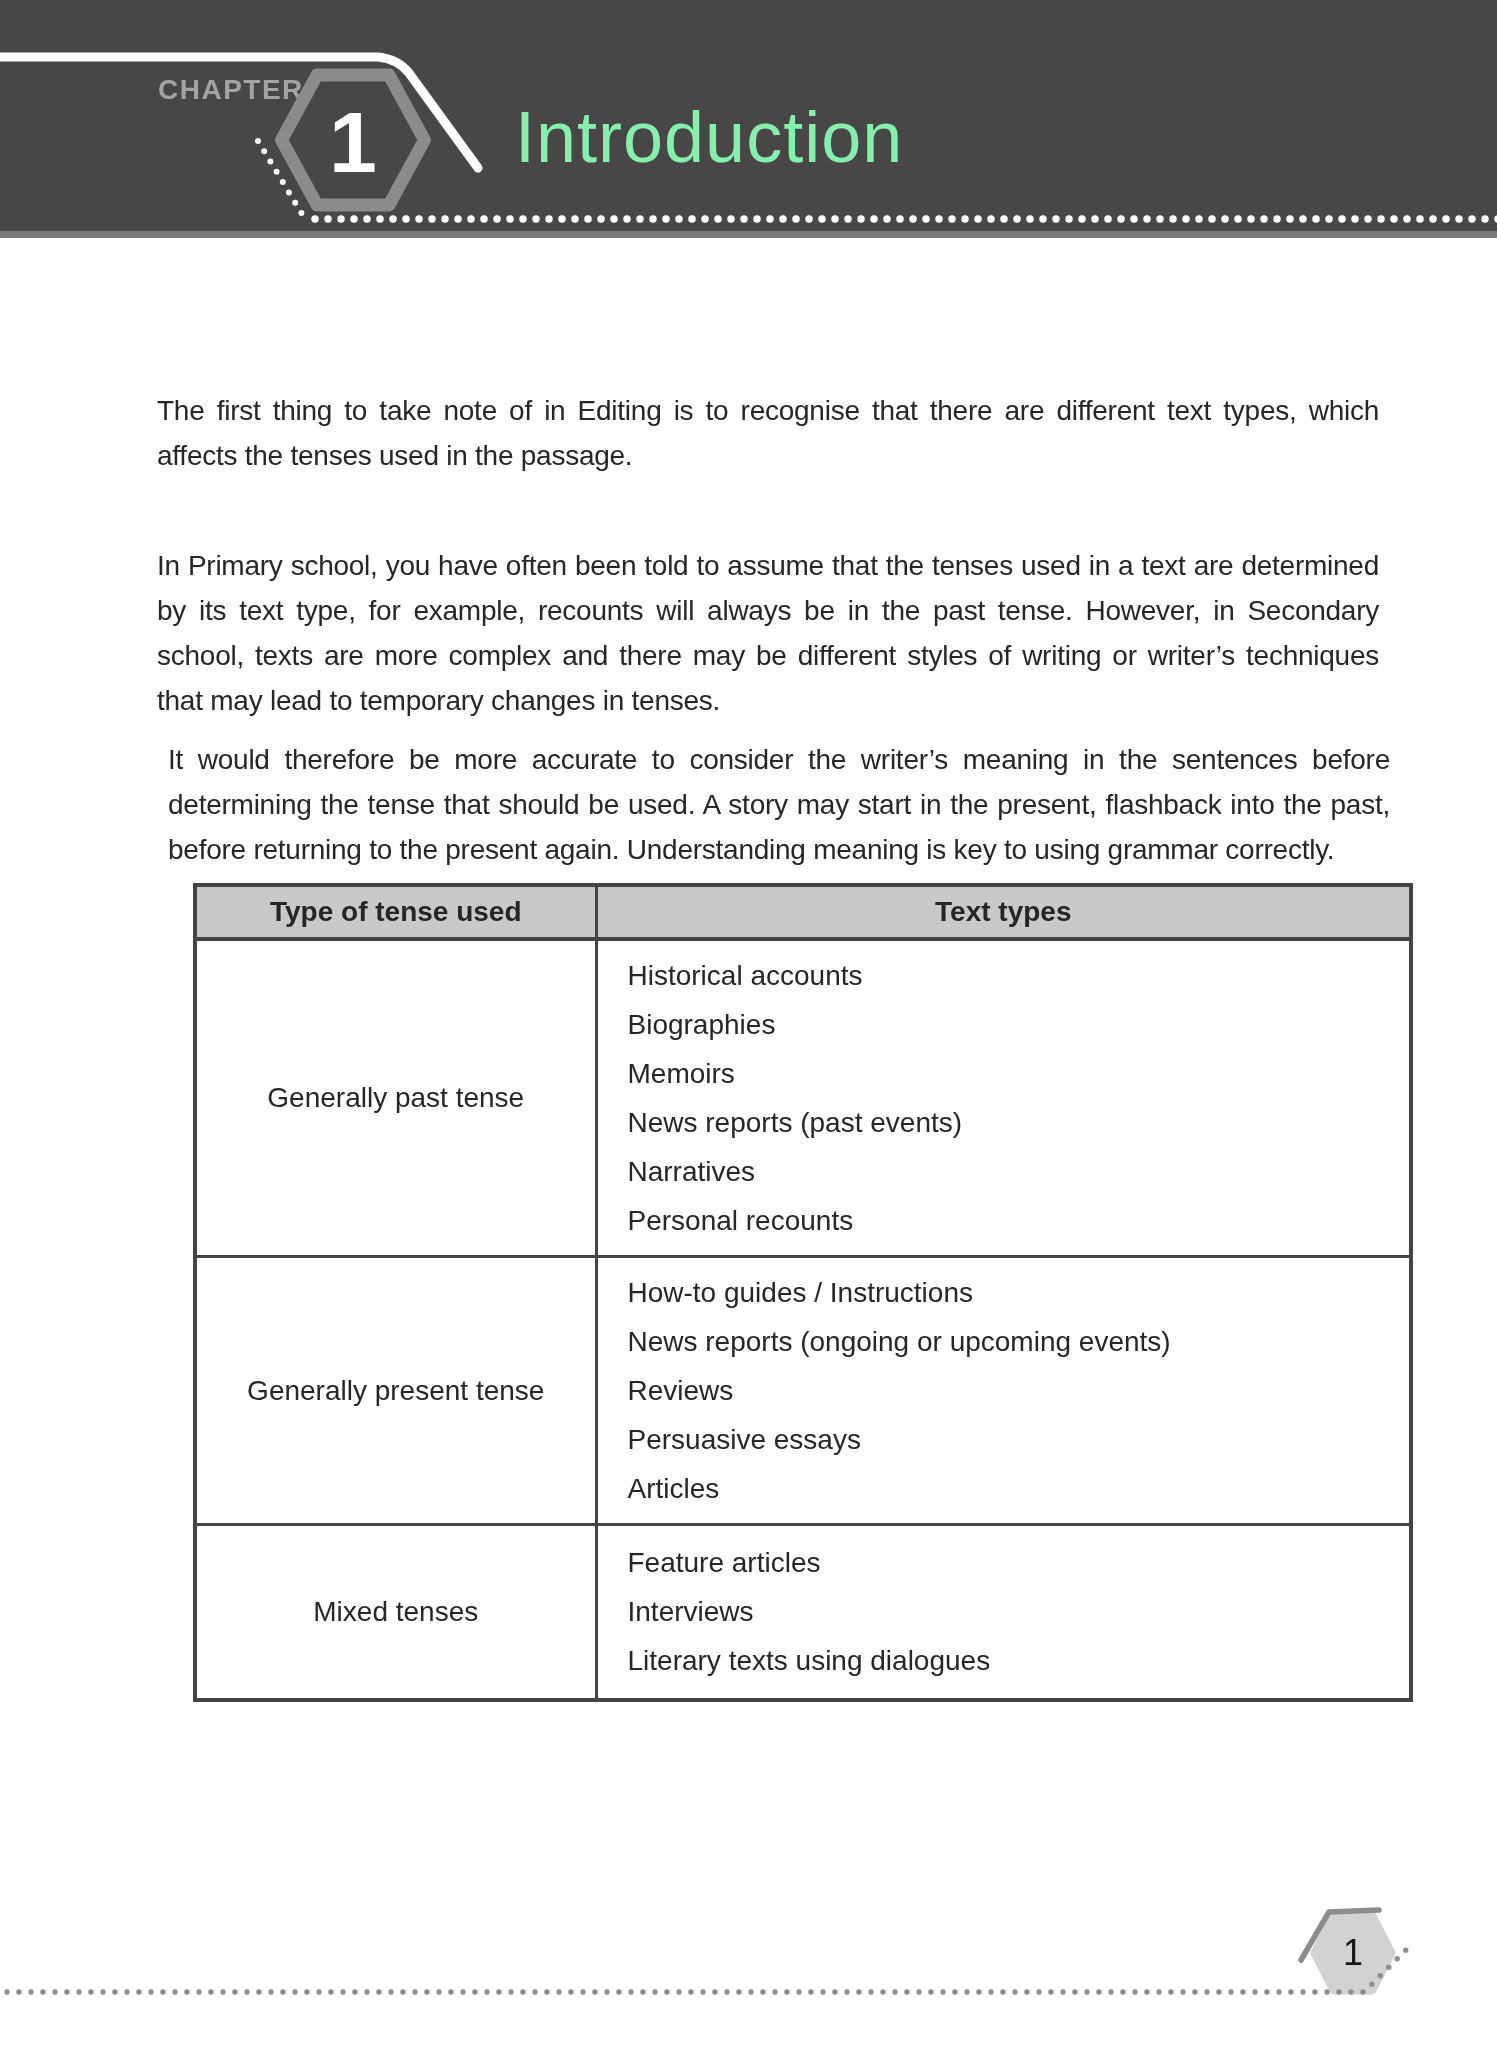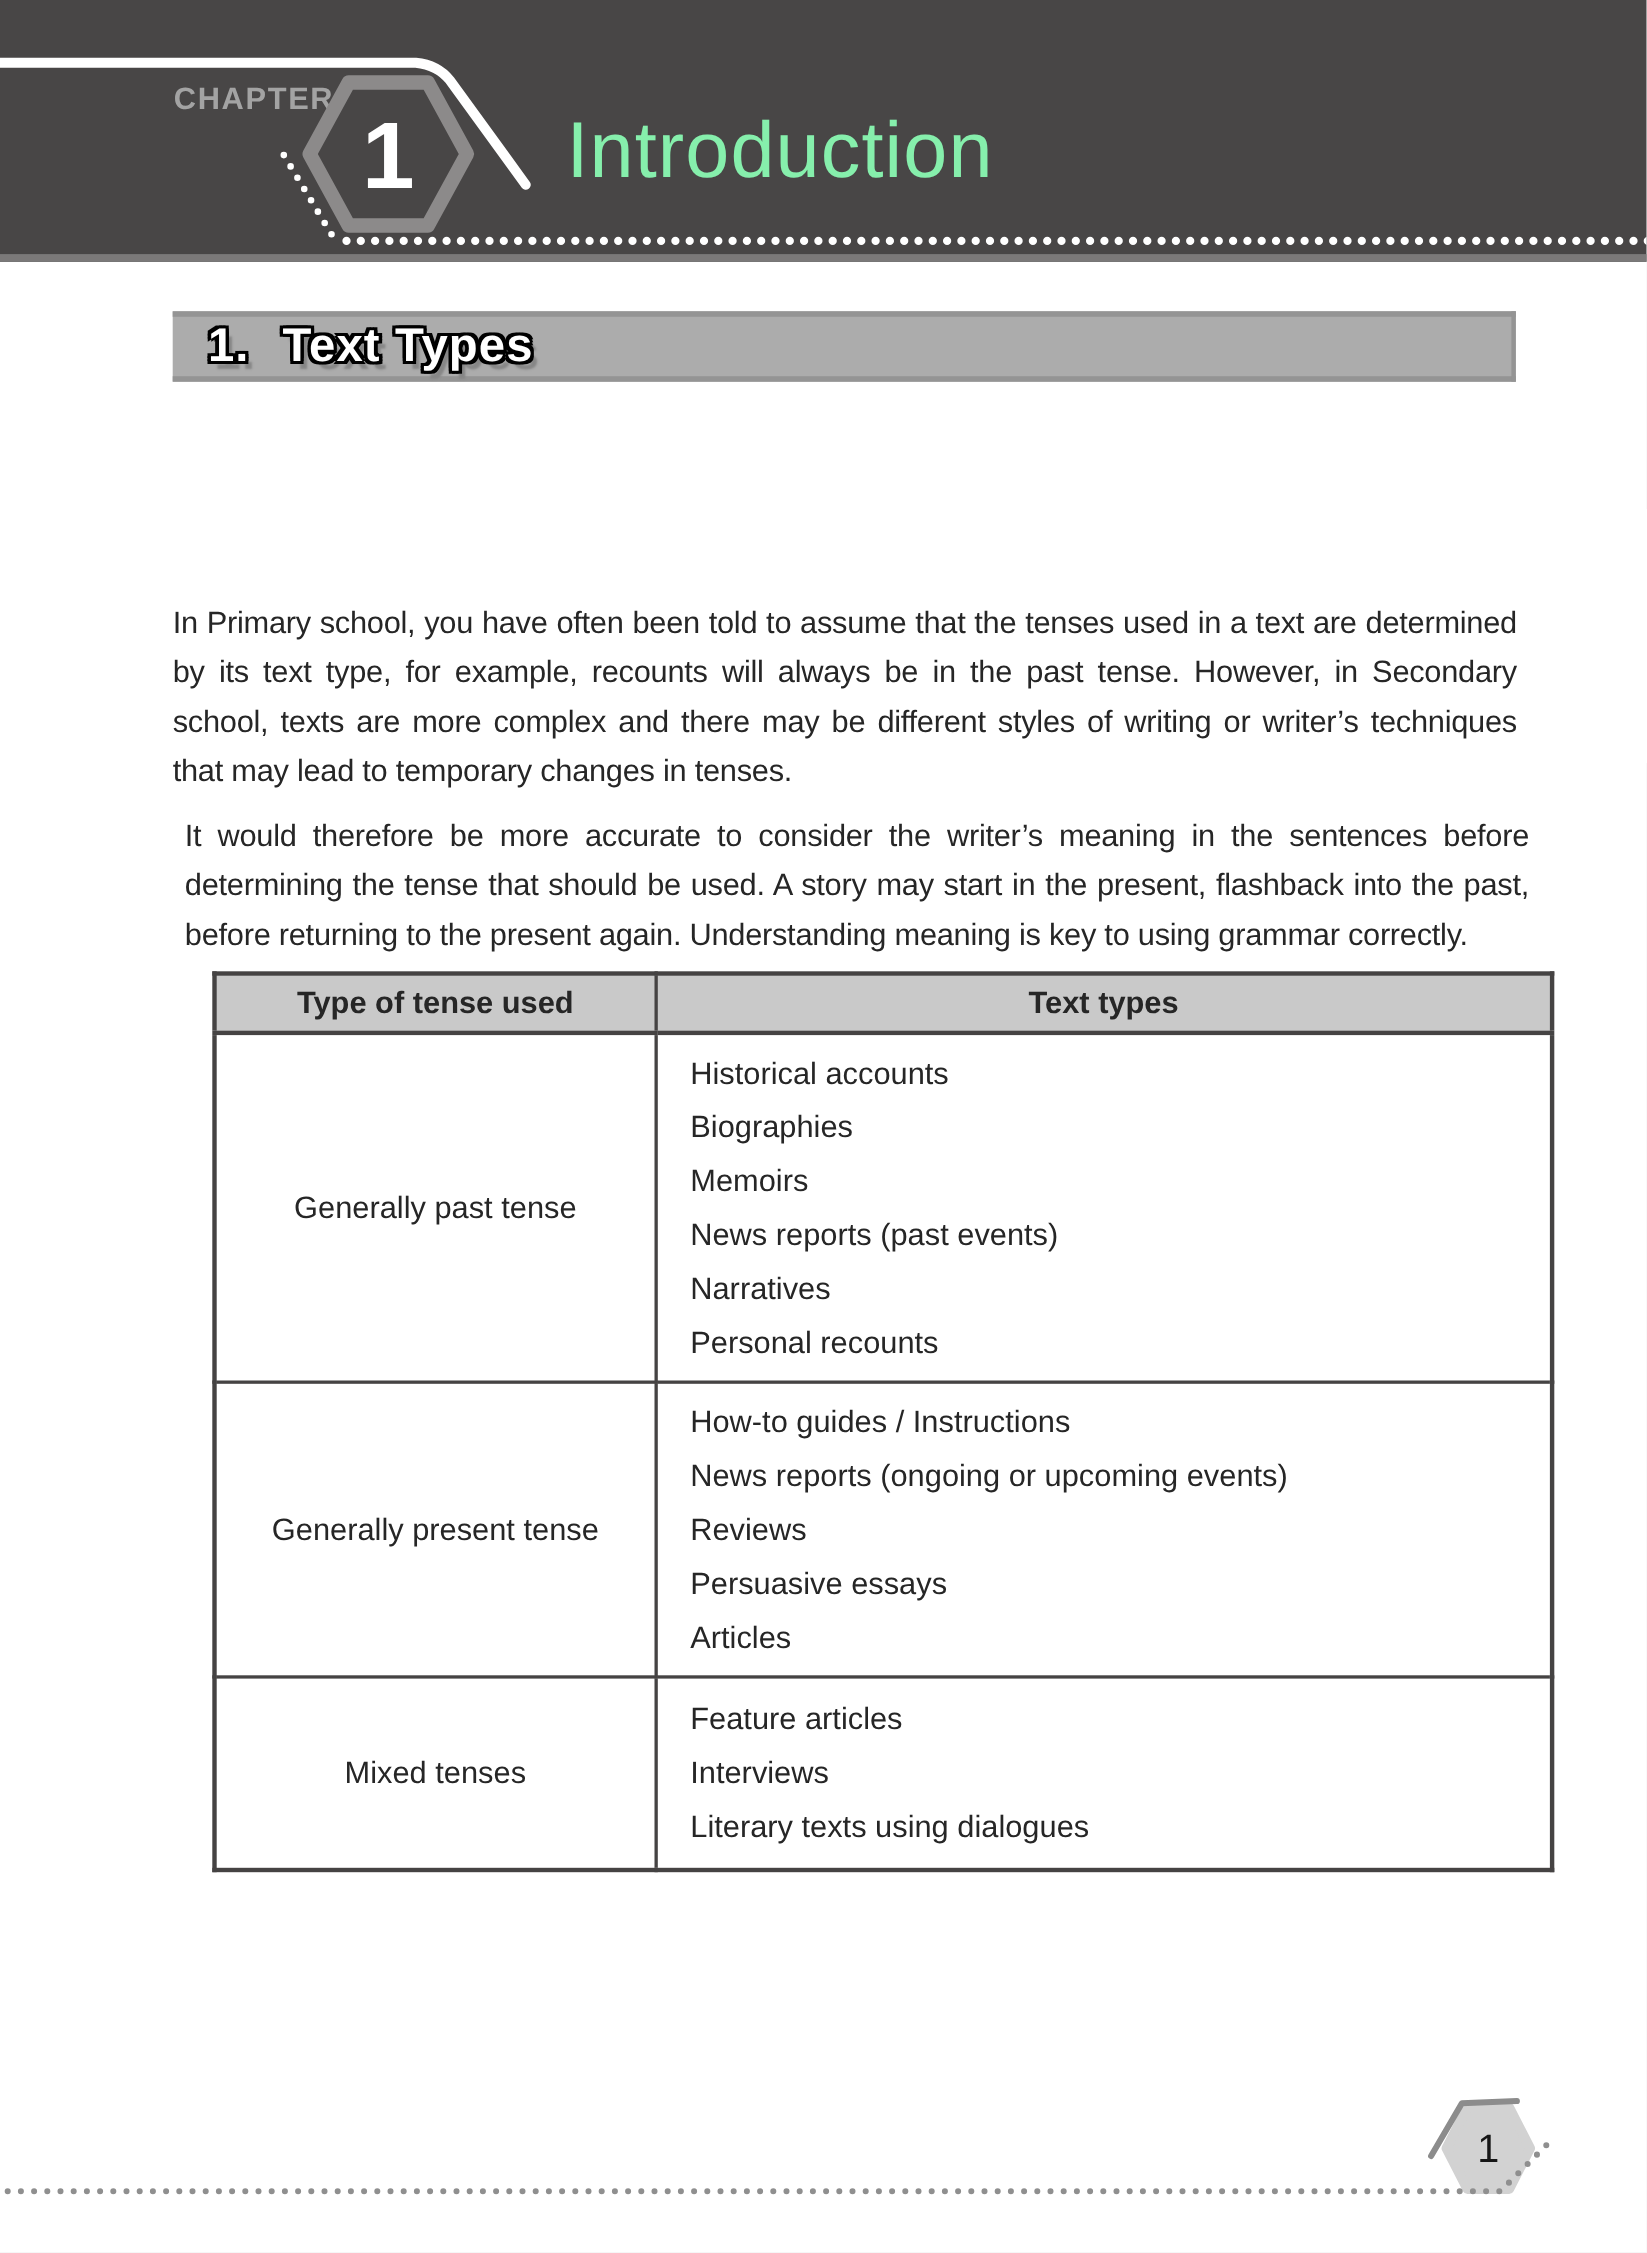--- a/index.html
+++ b/index.html
@@ -105,26 +105,22 @@
 <body>
 
 <div class="page">
 
   <div class="chapter-header">
     <span class="chapter-label">CHAPTER</span>
     <span class="chapter-number">1</span>
     <span class="chapter-title">Introduction</span>
   </div>
 
-  <div class="section-banner">
-    <div class="inner">
-      <span class="bubble bubble-num">1.</span><span class="bubble">Text Types</span>
-    </div>
-  </div>
 
+  <p id="par-1" class="body-par">The first thing to take note of in Editing is to recognise that there are different text types, which affects the tenses used in the passage.</p>
   <p id="par-2" class="body-par">In Primary school, you have often been told to assume that the tenses used in a text are determined by its text type, for example, recounts will always be in the past tense. However, in Secondary school, texts are more complex and there may be different styles of writing or writer’s techniques that may lead to temporary changes in tenses.</p>
   <p id="par-3" class="body-par">It would therefore be more accurate to consider the writer’s meaning in the sentences before determining the tense that should be used. A story may start in the present, flashback into the past, before returning to the present again. Understanding meaning is key to using grammar correctly.</p>
 
   <table class="tense-table">
     <colgroup>
         <col style="width:401px">
         <col>
       </colgroup>
     <thead>
       <tr>

